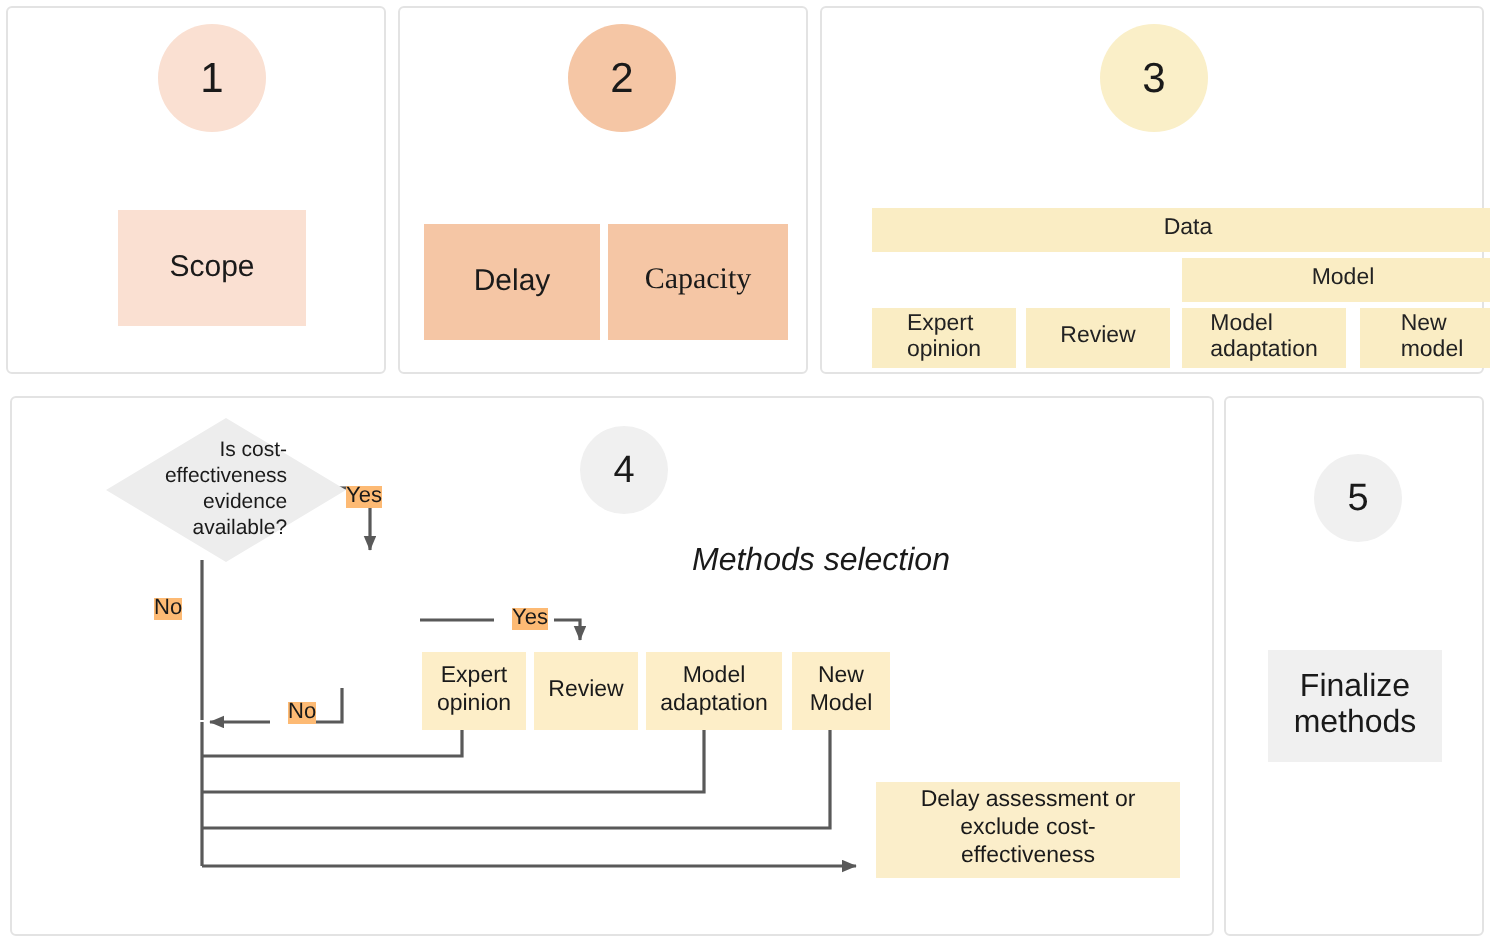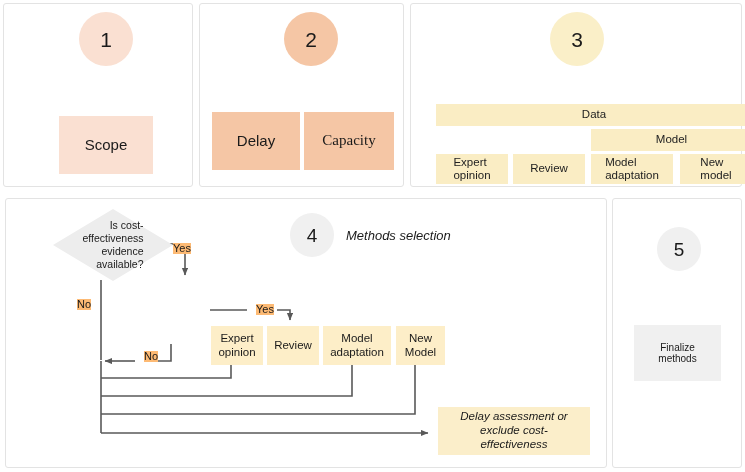--- a/index.html
+++ b/index.html
@@ -101,41 +101,42 @@
   .edge-label {
     position: absolute;
     font-size: 11px;
     color: #1a1a1a;
     background: #fdba74;
     z-index: 4;
     line-height: 1;
   }
   .section-title {
     position: absolute;
-    font-size: 13px;
+    font-size: 16px;
     font-style: italic;
     color: #1a1a1a;
+    margin-top: 44px;
   }
   svg.wires {
     position: absolute;
     left: 0; top: 0;
     width: 745px;
     height: 472px;
     pointer-events: none;
     z-index: 1;
   }
 </style>
 </head>
 <body>
 
 <div id="root">
 
   <div class="panel" style="left:3px; top:3px; width:190px; height:184px;">
     <div class="step-circle" style="left:75px; top:8px; width:54px; height:54px; background:#fae0d2;">1</div>
-    <div class="shape-box" style="left:55px; top:101px; width:94px; height:58px; background:#fae0d2; font-size:15px;margin-top:11px;">Scope</div>
+    <div class="shape-box" style="left:55px; top:101px; width:94px; height:58px; background:#fae0d2; font-size:15px;">Scope</div>
   </div>
 
   <div class="panel" style="left:199px; top:3px; width:205px; height:184px;">
     <div class="step-circle" style="left:84px; top:8px; width:54px; height:54px; background:#f5c6a5;">2</div>
     <div class="shape-box" style="left:12px; top:108px; width:88px; height:58px; background:#f5c6a5; font-size:15px;">Delay</div>
     <div class="shape-box" style="left:104px; top:108px; width:90px; height:58px; background:#f5c6a5; font-size:15px;font-family:Liberation Serif, serif;">Capacity</div>
   </div>
 
   <div class="panel" style="left:410px; top:3px; width:332px; height:184px;">
     <div class="step-circle" style="left:139px; top:8px; width:54px; height:54px; background:#faefc8;">3</div>
@@ -173,28 +174,28 @@
     <div class="edge-label" style="left:138px; top:152px;">No</div>
 
     <div class="flow-box" style="left:205px; top:127px; width:52px; height:39px; background:#fdeec8; white-space:pre-line;">Expert
 opinion</div>
     <div class="flow-box" style="left:261px; top:127px; width:52px; height:39px; background:#fdeec8; white-space:pre-line;">Review</div>
     <div class="flow-box" style="left:317px; top:127px; width:68px; height:39px; background:#fdeec8; white-space:pre-line;">Model
 adaptation</div>
     <div class="flow-box" style="left:390px; top:127px; width:49px; height:39px; background:#fdeec8; white-space:pre-line;">New
 Model</div>
 
-    <div class="flow-box" style="left:432px; top:208px; width:152px; height:48px; background:#fbeeca; white-space:pre-line;font-style:italic;">Delay assessment or
+    <div class="flow-box" style="left:432px; top:192px; width:152px; height:48px; background:#fbeeca; white-space:pre-line;">Delay assessment or
 exclude cost-
 effectiveness</div>
   </div>
 
   <div class="panel" style="left:612px; top:198px; width:130px; height:270px;">
     <div class="step-circle" style="left:44px; top:28px; width:44px; height:44px; background:#f0f0f0; font-size:19px;">5</div>
-    <div class="shape-box" style="left:21px; top:126px; width:87px; height:56px; background:#f0f0f0; font-size:10px; white-space:pre-line;">Finalize
+    <div class="shape-box" style="left:21px; top:126px; width:87px; height:56px; background:#f0f0f0; font-size:16px; white-space:pre-line;">Finalize
 methods</div>
   </div>
 
   <svg class="wires" viewBox="0 0 745 472" xmlns="http://www.w3.org/2000/svg">
     <defs>
       <marker id="ah" markerWidth="9" markerHeight="9" refX="7.2" refY="3.2" orient="auto" markerUnits="userSpaceOnUse">
         <path d="M0,0 L7.6,3.2 L0,6.4 z" fill="#595959"></path>
       </marker>
     </defs>
     <g stroke="#595959" stroke-width="1.6" fill="none">

